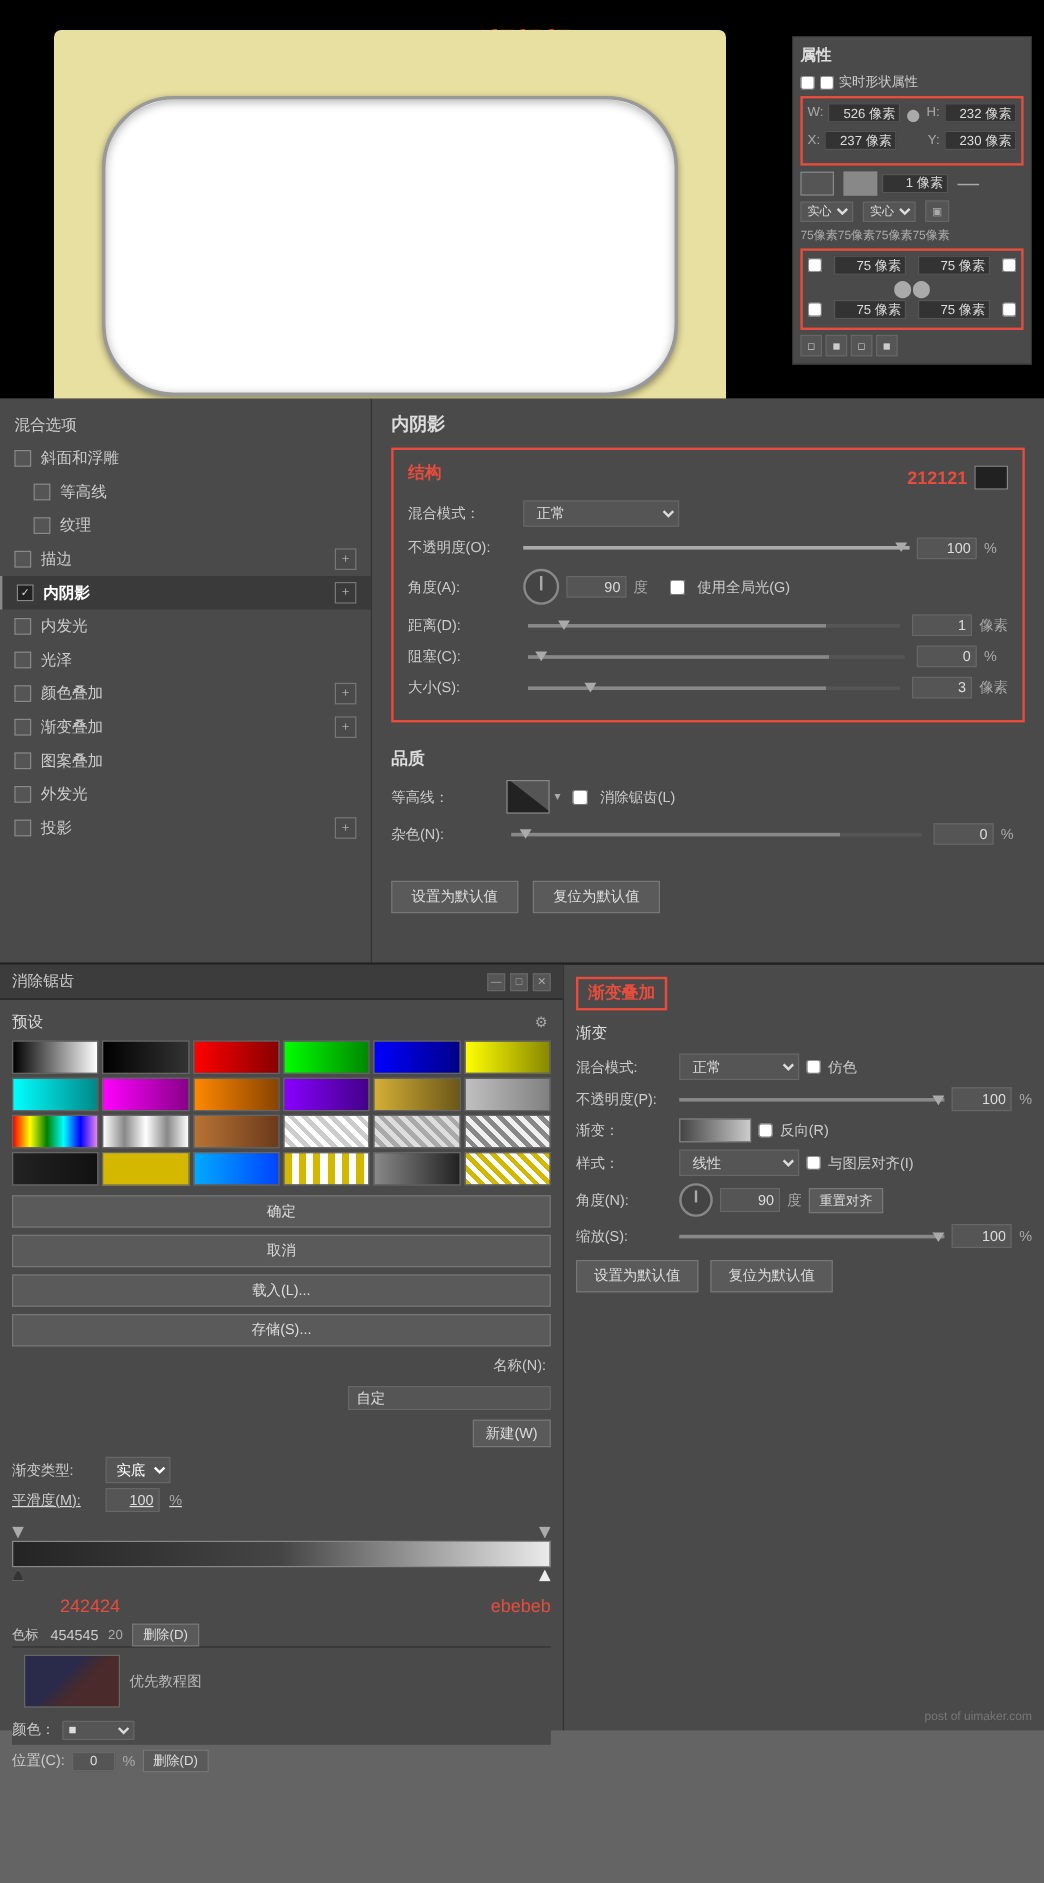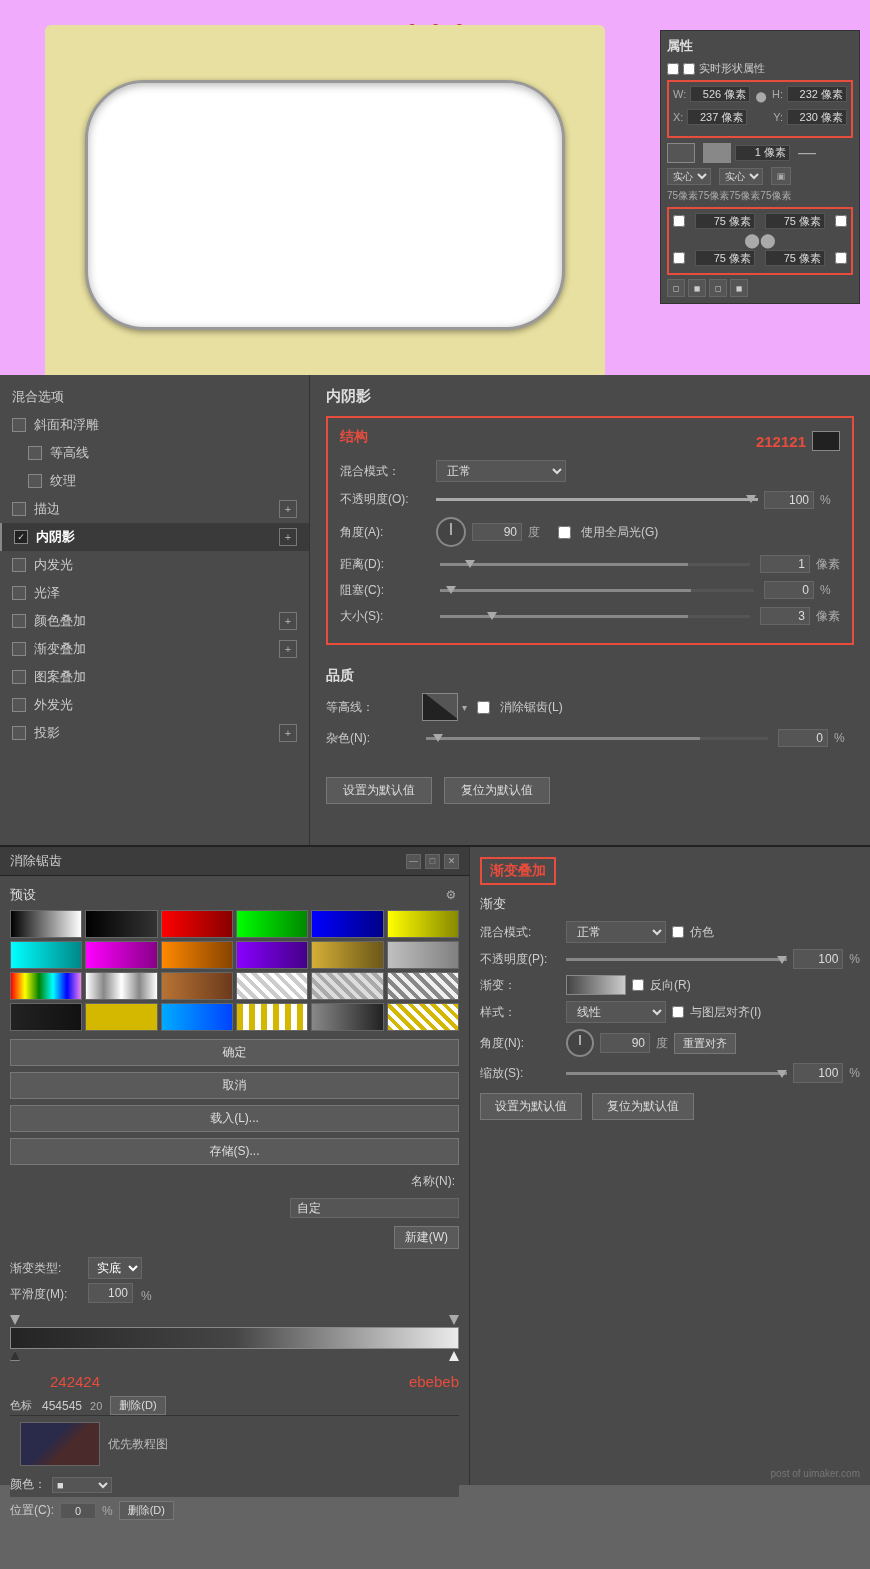--- a/index.html
+++ b/index.html
@@ -8,22 +8,22 @@
       min-height: 1569px;
       font-family: "Microsoft YaHei", "SimHei", Arial, sans-serif;
       font-size: 13px;
       background: #646464;
       color: #ddd;
     }
 
     
     .canvas-area {
       width: 870px;
-      height: 375px;
-      background: #f0abfc;
+      height: 332px;
+      background: #000000;
       position: relative;
       overflow: hidden;
     }
     .rounded-rect {
       width: 480px;
       height: 250px;
       background: #ffffff;
       border-radius: 60px;
       border: 3px solid #999;
       box-shadow: inset 0 2px 8px rgba(0,0,0,0.3), 0 2px 6px rgba(0,0,0,0.4);
@@ -516,23 +516,24 @@
     .type-sel {
       background: #555;
       border: 1px solid #666;
       color: #ffffff;
       padding: 2px 4px;
       font-size: 12px;
     }
 
     .smooth-row {
       display: flex;
-      align-items: flex-end;
+      align-items: center;
       gap: 8px;
       margin-bottom: 10px;
+      text-decoration: underline;
     }
     .smooth-lbl { color: #ccc; font-size: 12px; min-width: 70px; }
     .smooth-inp {
       background: #555;
       border: 1px solid #666;
       color: #ddd;
       width: 45px;
       padding: 2px 4px;
       font-size: 12px;
       text-align: right;

